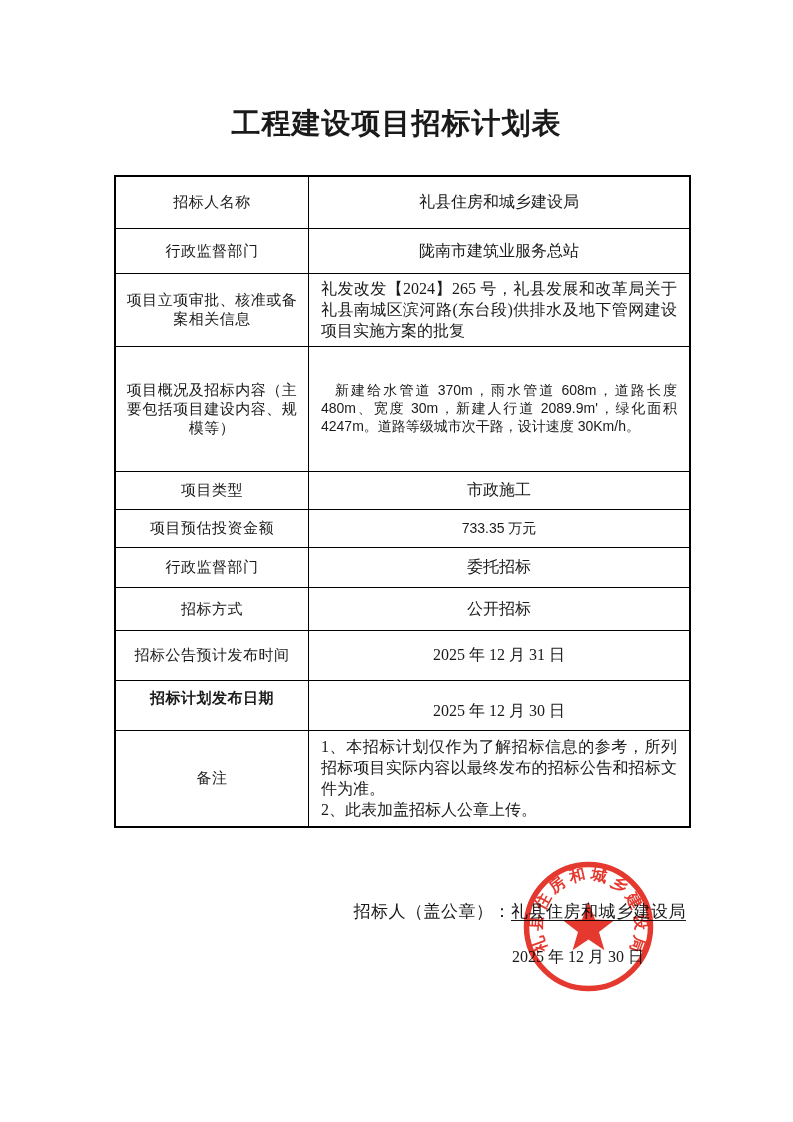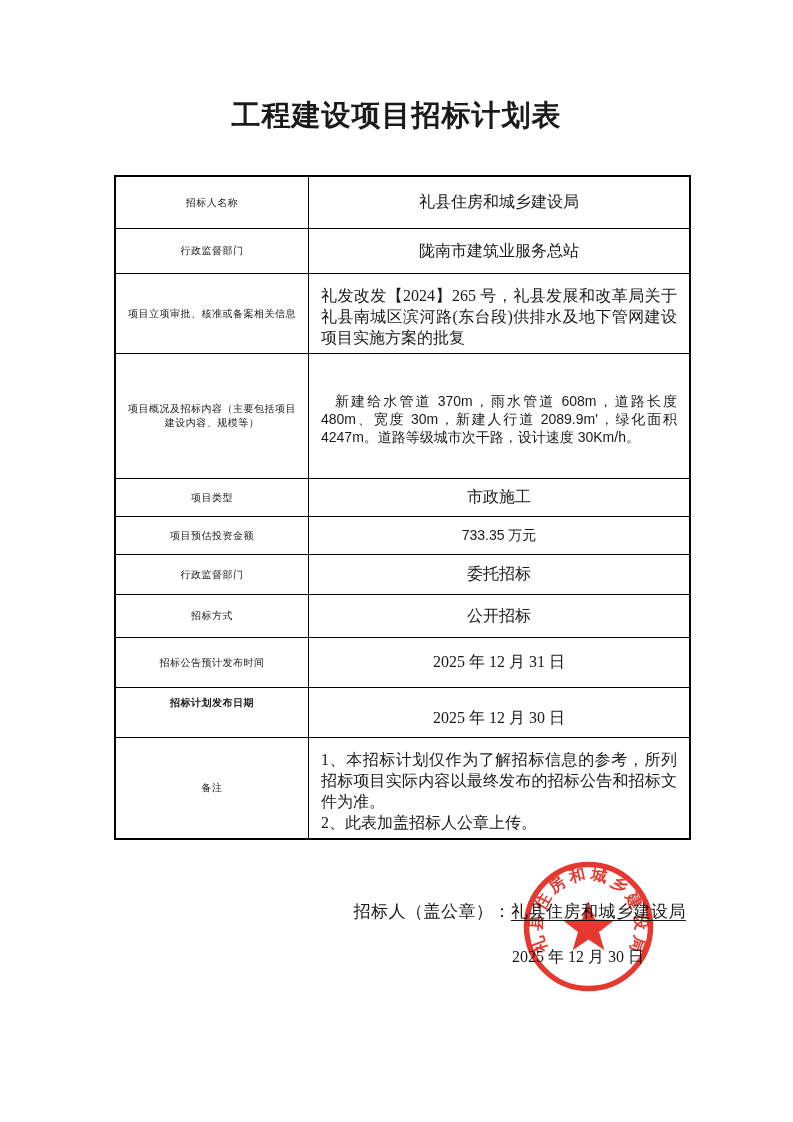--- a/index.html
+++ b/index.html
@@ -6,52 +6,52 @@
   html,body { background:#ffffff; }
   .page {
     position:relative;
     width:793px; height:1122px;
     background:#ffffff;
     font-family:"Liberation Serif","DejaVu Serif",serif;
     color:#1a1a1a;
     overflow:hidden;
   }
   .doc-title {
-    position:absolute; top:96px; left:0; width:100%;
+    position:absolute; top:104px; left:0; width:100%;
     text-align:center;
     font-size:29px; font-weight:bold; letter-spacing:1px;
   }
   .btable {
     position:absolute; left:114px; top:175px; width:577px;
     border:2px solid #000;
   }
   .trow { display:flex; border-top:1px solid #000; }
   .trow:first-child { border-top:none; }
   .cell-label {
     flex:0 0 193px; width:193px;
     border-right:1px solid #000;
     display:flex; align-items:center; justify-content:center;
     text-align:center;
     padding:8px 10px;
-    font-size:10px; letter-spacing:0.5px;
+    font-size:15px; letter-spacing:0.5px;
   }
   .cell-value {
     flex:1;
     display:flex; align-items:center; justify-content:center;
     text-align:center;
     padding:4px 12px;
     font-size:16px;
   }
   .r1{min-height:51px}.r2{min-height:52px}.r3{min-height:45px}
   .r4{min-height:73px}.r5{min-height:125px}.r6{min-height:38px}
   .r7{min-height:38px}.r8{min-height:40px}.r9{min-height:43px}
   .r10{min-height:50px}.r11{min-height:50px}.r12{min-height:96px}
   .r11 .cell-label { align-items:flex-start; padding-top:8px;font-weight:bold; }
   .r11 .cell-value { padding-top:16px; }
-  .val-left { justify-content:flex-start;margin-top:8px; }
+  .val-left { justify-content:flex-start; }
   .val-left .para { text-align:justify; }
   .indented .para { text-indent:1em; }
   .prelines { white-space:pre-line; text-align:left; }
   .sans-nums { font-family:"Liberation Sans","DejaVu Sans",sans-serif; font-size:14px; }
   .narrow { max-width:332px; }
   .signer-line {
     position:absolute; top:900px; left:0; width:686px;
     text-align:right; font-size:17px; letter-spacing:0.5px;
   }
   .signer-name { text-decoration:underline; text-underline-offset:3px; }

